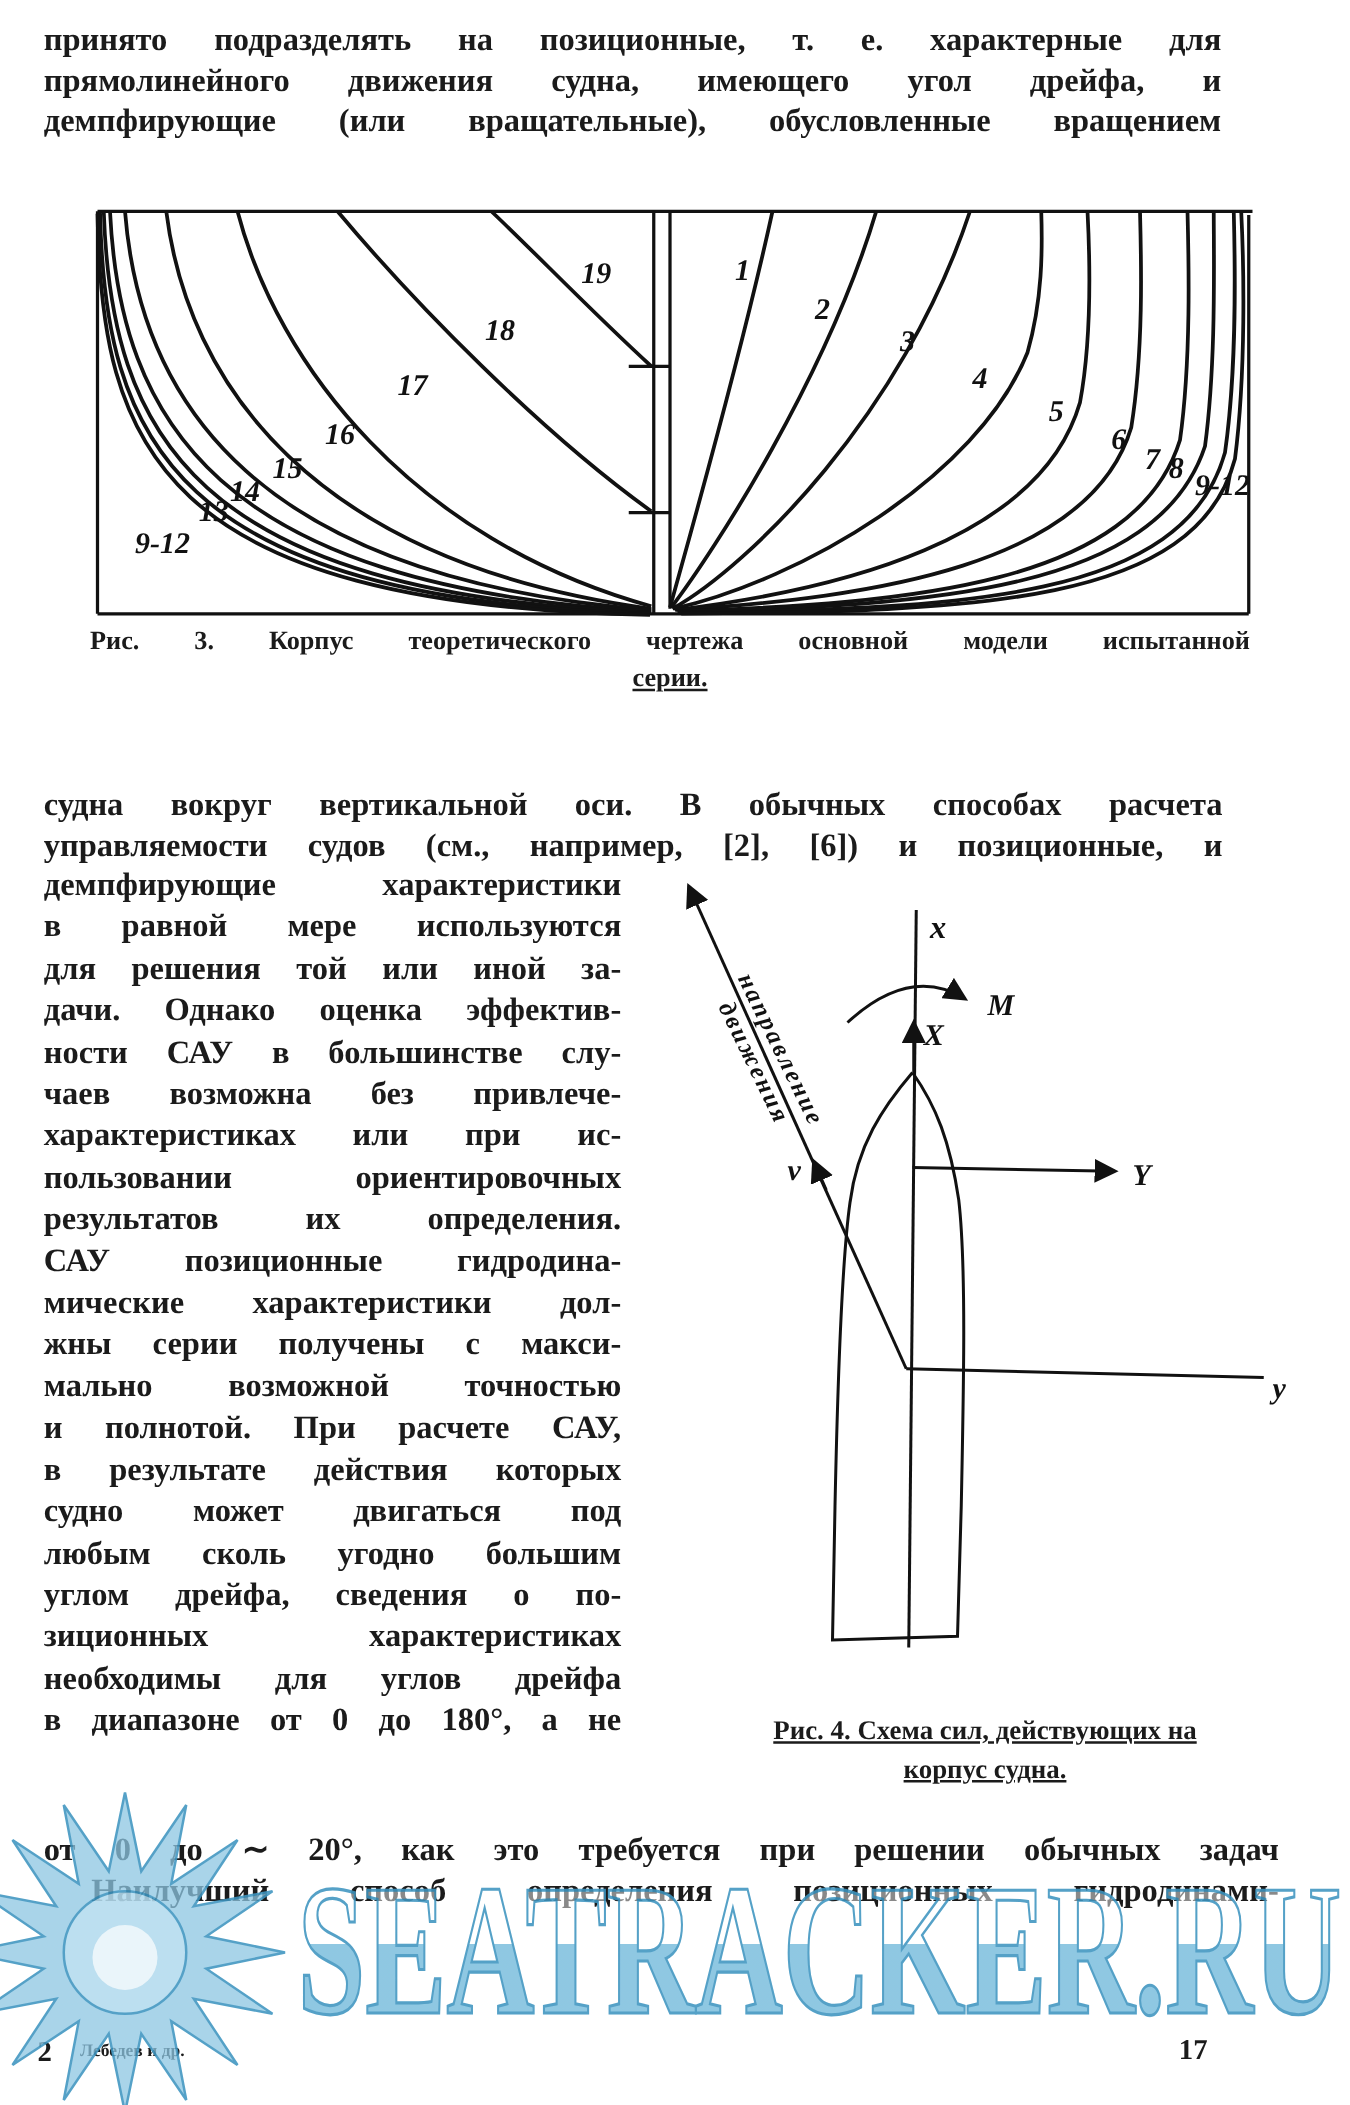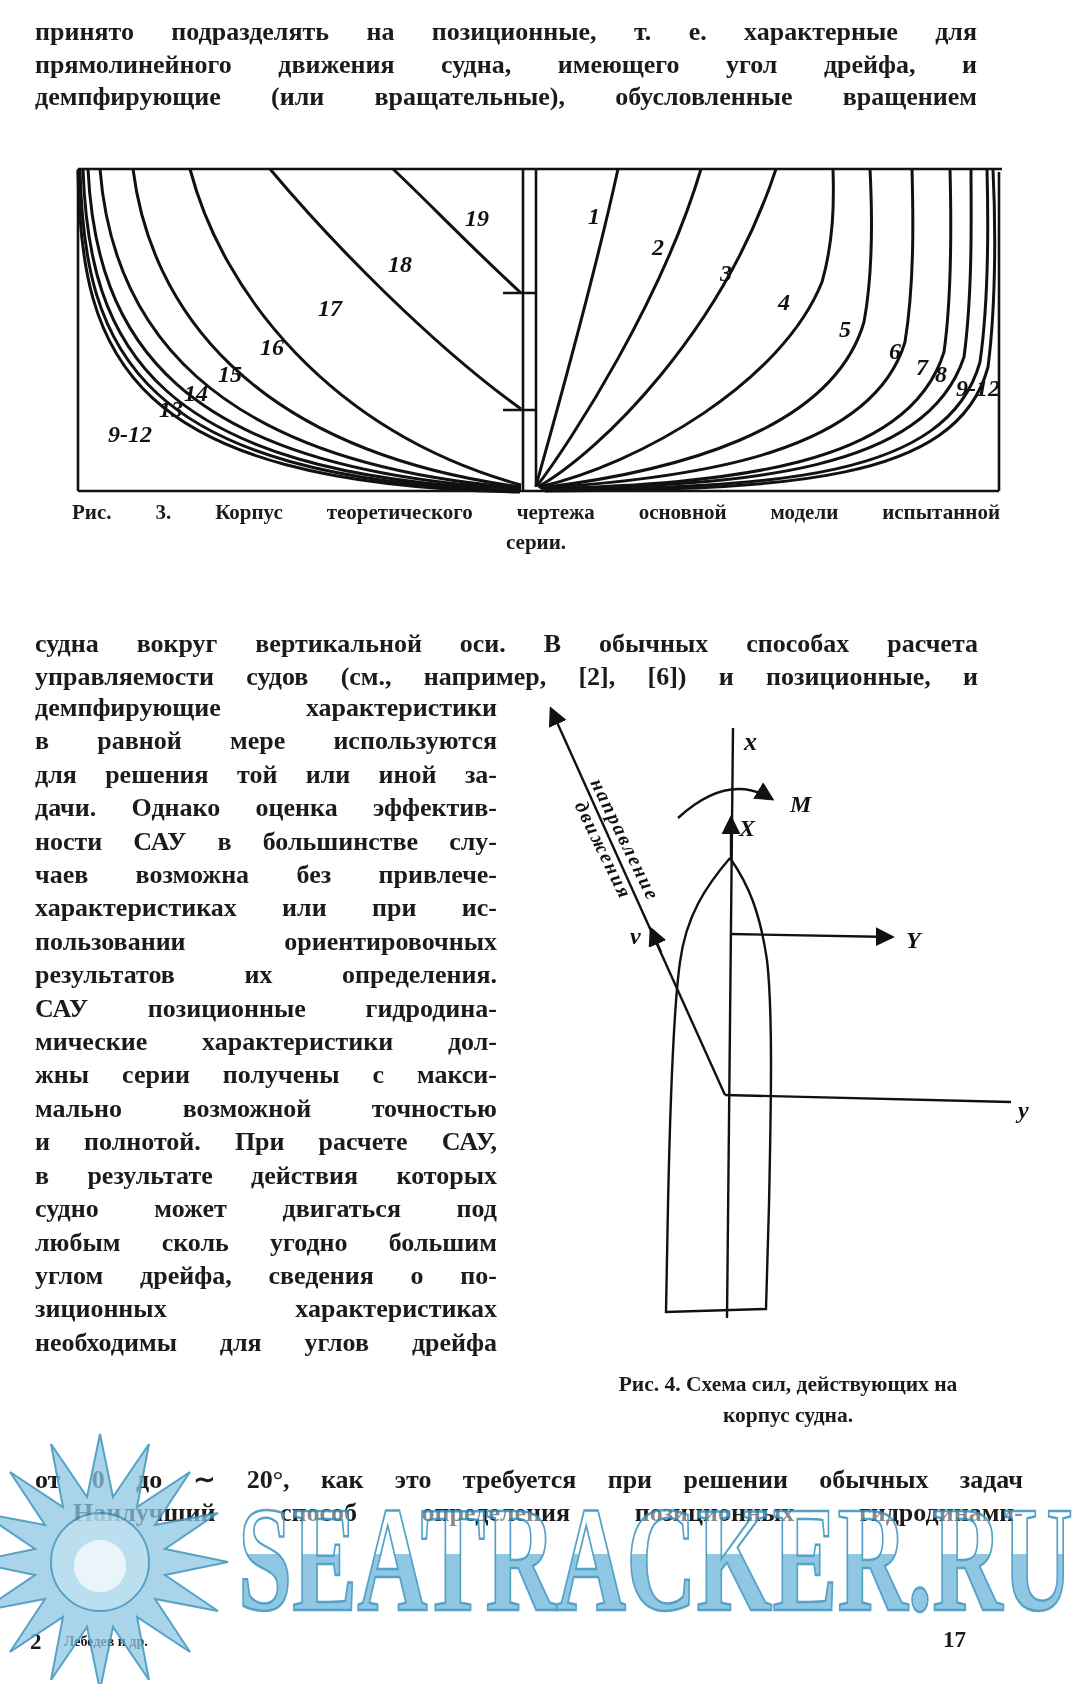--- a/index.html
+++ b/index.html
@@ -2,21 +2,21 @@
 <html><head>
 <meta charset="utf-8">
 <style>
   html,body{margin:0;padding:0;}
   body{width:1080px;height:1684px;position:relative;background:#fff;overflow:hidden;
        font-family:"Liberation Serif", serif;color:#1b1b1b;}
   .abs{position:absolute;}
   .txt{font-weight:bold;color:#1b1b1b;}
   .jline{text-align:justify;text-align-last:justify;}
   .plain{text-align:left;}
-  .ctr{text-align:center;}
+  .ctr{text-align:center;text-decoration:underline;}
   .top-para{left:35px;top:16px;width:942px;font-size:26px;line-height:32.5px;}
   .para2{left:35px;top:627px;width:943px;font-size:26px;line-height:33px;}
   .leftcol{left:35px;top:691px;width:462px;font-size:26px;line-height:33.4px;}
   .ind{text-indent:38px;}
   .cap3{left:72px;top:497px;width:928px;font-size:21px;line-height:30px;}
   .cap4{left:518px;top:1369px;width:540px;font-size:21.5px;line-height:31px;}
   .bottom{left:35px;top:1463px;width:988px;font-size:26px;line-height:33px;}
   .fig3{left:60px;top:158px;}
   .fig4{left:500px;top:688px;}
   .wm{left:0;top:1418px;opacity:.88;pointer-events:none;}
@@ -114,20 +114,21 @@
   <div class="jline">мические характеристики дол-</div>
   <div class="jline">жны серии получены с макси-</div>
   <div class="jline">мально возможной точностью</div>
   <div class="jline">и полнотой. При расчете САУ,</div>
   <div class="jline">в результате действия которых</div>
   <div class="jline">судно может двигаться под</div>
   <div class="jline">любым сколь угодно большим</div>
   <div class="jline">углом дрейфа, сведения о по-</div>
   <div class="jline">зиционных характеристиках</div>
   <div class="jline">необходимы для углов дрейфа</div>
+  <div class="jline">в диапазоне от 0 до 180°, а не</div>
 </div>
 
 <svg class="abs fig4" width="580" height="648" viewBox="500 688 580 648">
   <defs>
     <marker id="ah" viewBox="0 0 10 10" refX="8.5" refY="5" markerWidth="8" markerHeight="8" orient="auto-start-reverse">
       <path d="M0,0 L10,5 L0,10 Z" fill="#111"></path>
     </marker>
   </defs>
   <g stroke="#111" stroke-width="2.4" fill="none">
     <path d="M733,728 L727,1318"></path>

